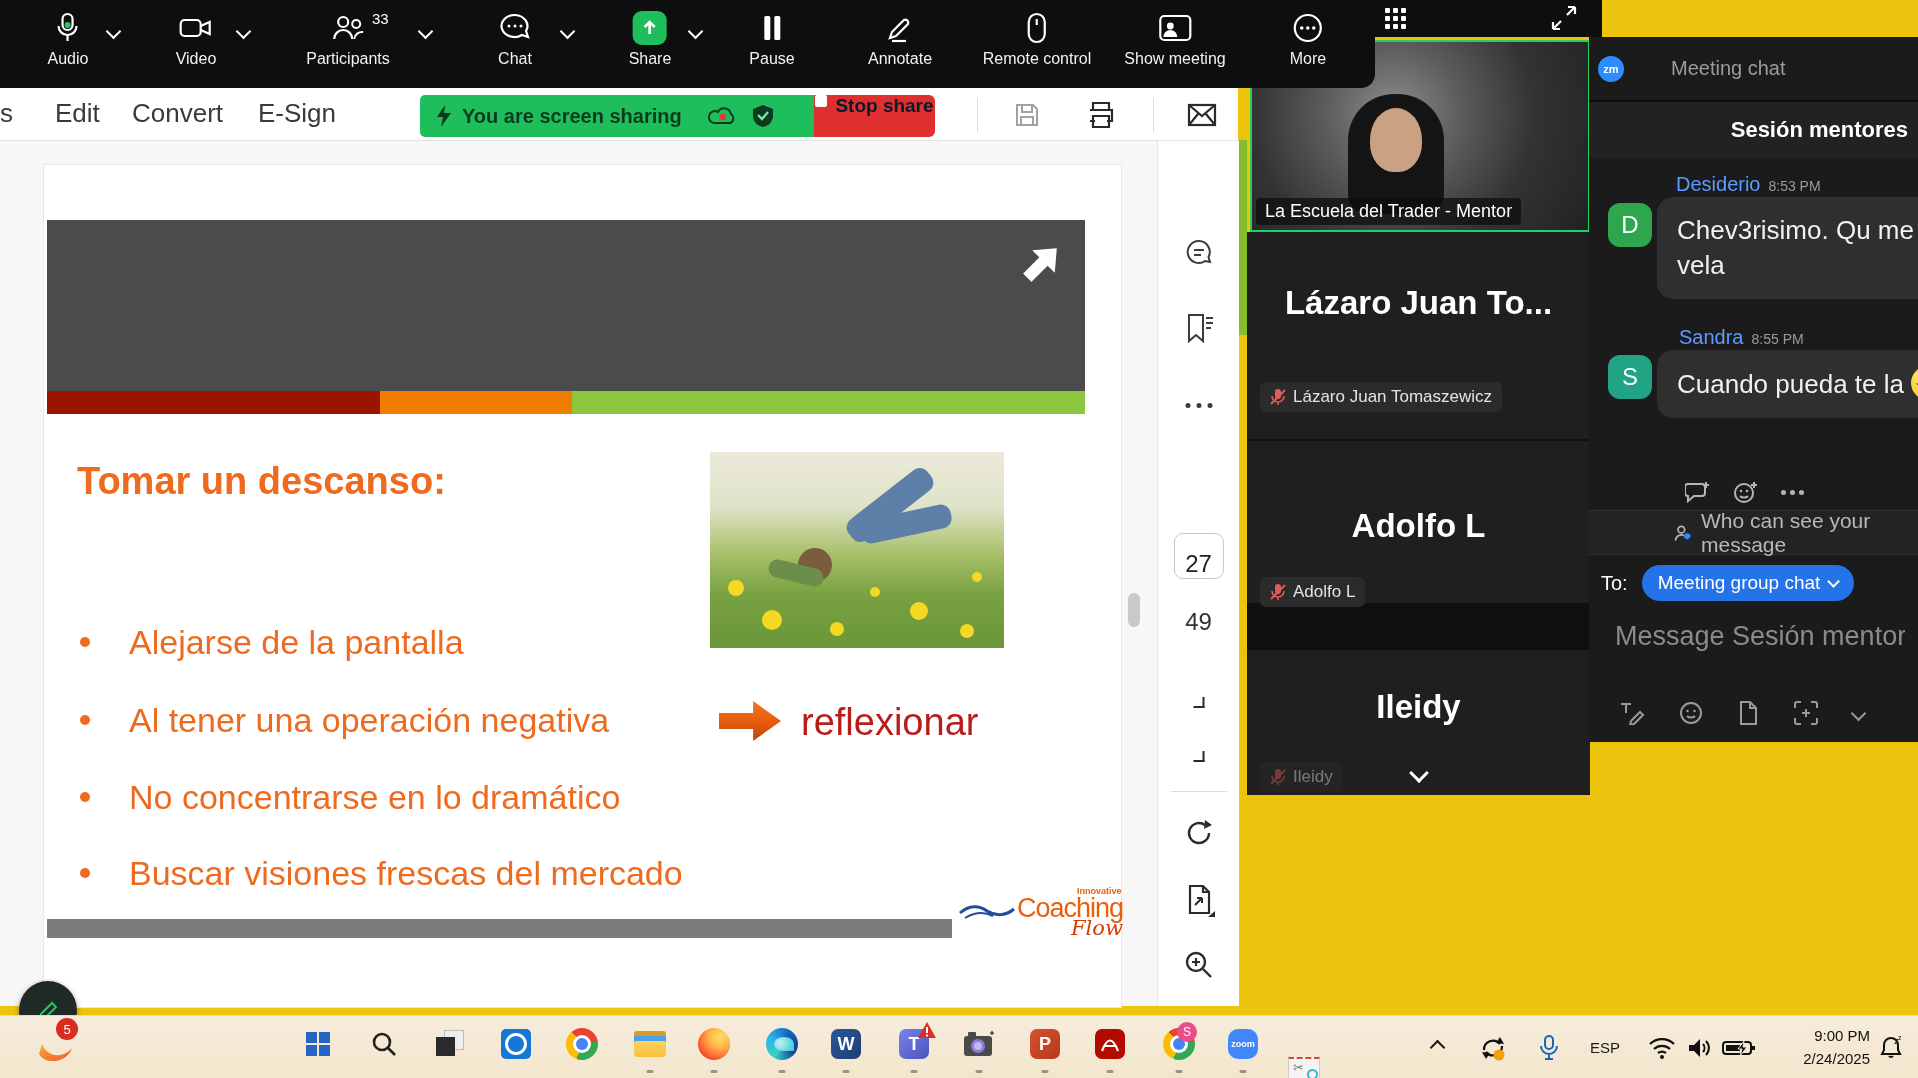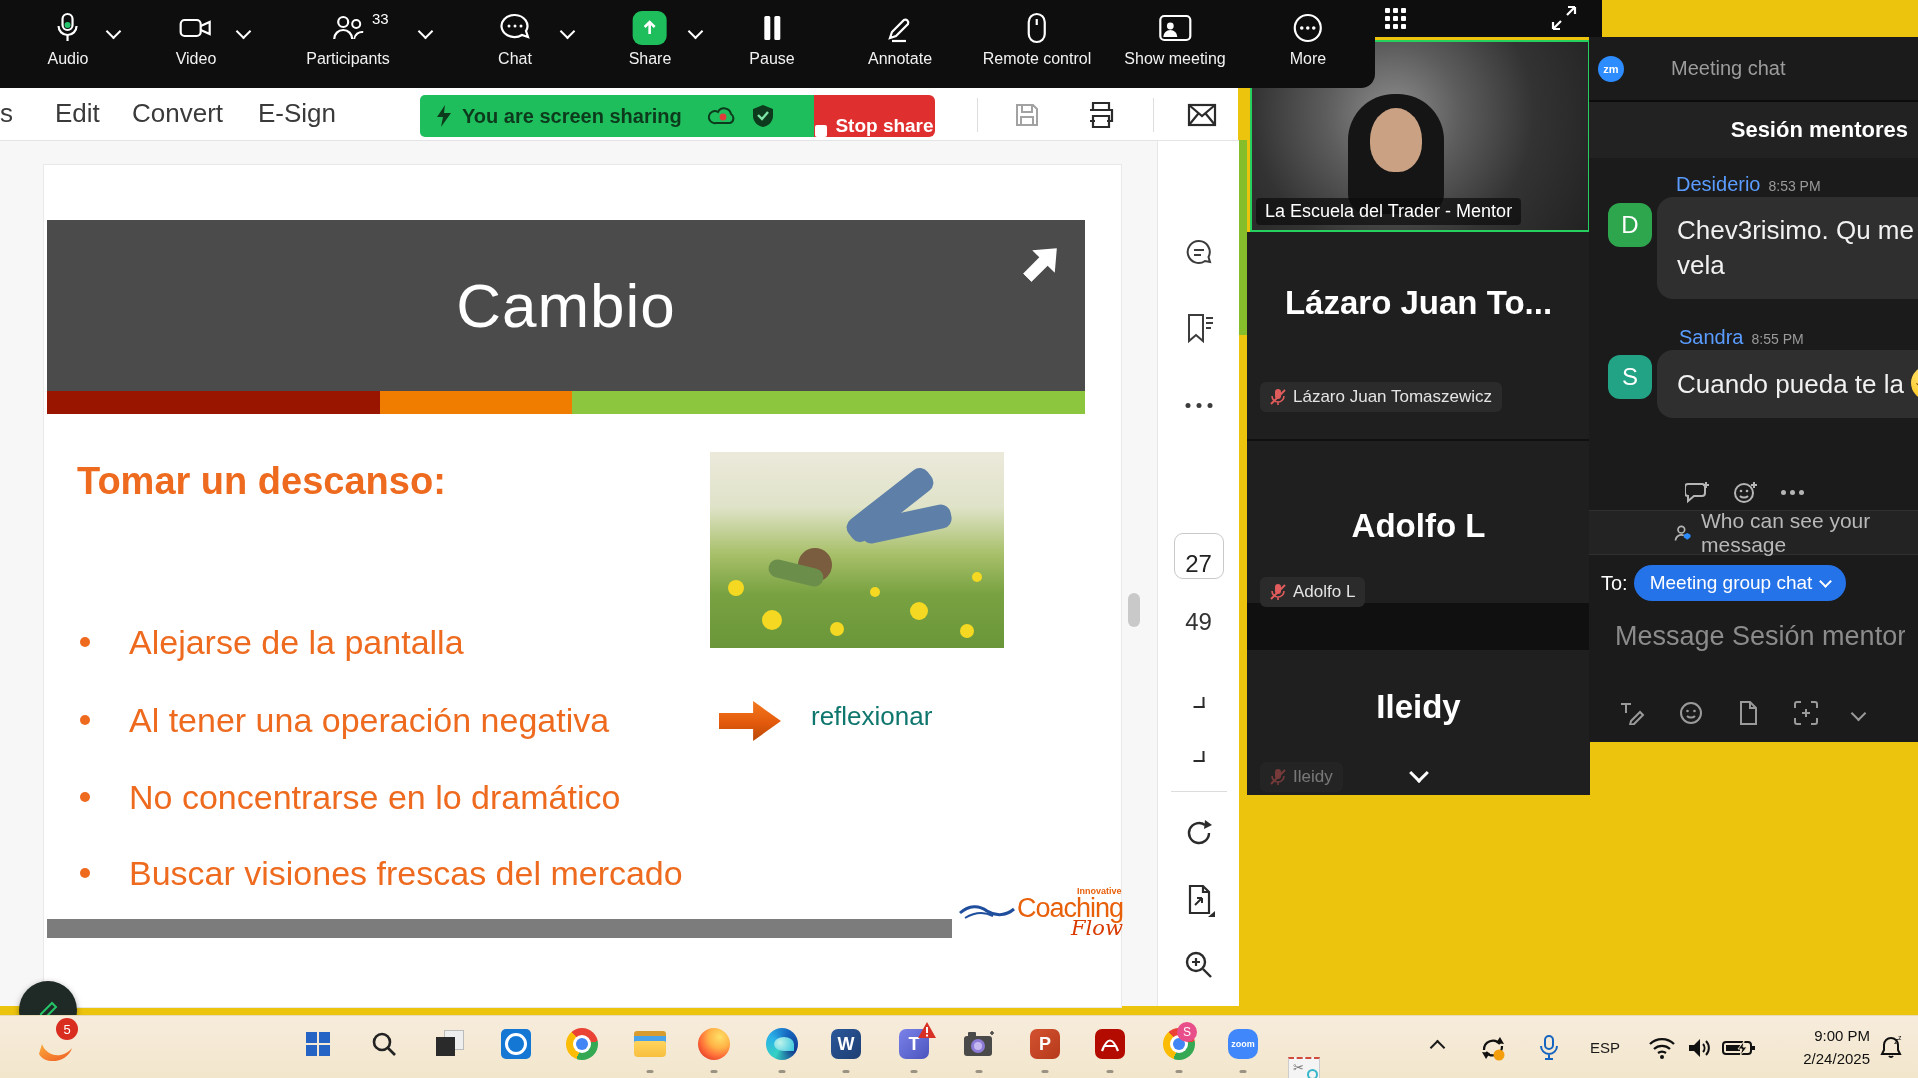--- a/index.html
+++ b/index.html
@@ -17,21 +17,21 @@
   .ztb-chev{position:absolute;top:26px;}
   .badge33{position:absolute;color:#fff;font-size:15px;}
   .sharebtn{width:34px;height:34px;border-radius:9px;background:#1EBE5C;display:flex;align-items:center;justify-content:center;}
   .ministrip{left:1375px;top:0;width:227px;height:37px;background:#0e0e0e;z-index:50;}
   .grid9{display:grid;grid-template-columns:repeat(3,5px);grid-gap:3px;}
   .grid9 i{width:5px;height:5px;background:#fff;border-radius:1px;}
   
   .pdfapp{left:0;top:88px;width:1238px;height:917px;background:#fff;z-index:10;}
   .menuitem{position:absolute;top:10px;font-size:26px;color:#3a3a3a;}
   .banner{position:absolute;left:420px;top:7px;width:394px;height:42px;background:#1EBE5C;border-radius:5px 0 0 5px;display:flex;align-items:center;color:#0d3a1c;font-weight:bold;font-size:20px;}
-  .stopbtn{position:absolute;left:814px;top:7px;width:121px;height:42px;background:#E02F2F;border-radius:0 6px 6px 0;display:flex;align-items:flex-end;justify-content:center;color:#ffffff;font-weight:bold;font-size:19px;}
+  .stopbtn{position:absolute;left:814px;top:7px;width:121px;height:42px;background:#E02F2F;border-radius:0 6px 6px 0;display:flex;align-items:flex-start;justify-content:center;color:#0f172a;font-weight:bold;font-size:19px;}
   .stopbtn .sq{width:12px;height:12px;background:#fff;border-radius:2px;margin-right:8px;}
   .vsep{position:absolute;top:10px;width:1px;height:34px;background:#ddd;}
   .viewport{position:absolute;left:0;top:52px;width:1157px;height:865px;background:#f7f7f7;border-top:1px solid #e4e4e4;}
   .page{position:absolute;left:43px;top:23px;width:1077px;height:842px;background:#fff;border:1px solid #e9e9e9;}
   .sidebar{position:absolute;left:1157px;top:52px;width:81px;height:865px;background:#fff;border-left:1px solid #e7e7e7;border-top:1px solid #e4e4e4;}
   .sb-ic{position:absolute;left:50%;transform:translateX(-50%);}
   .pagebox{position:absolute;left:50%;transform:translateX(-50%);width:48px;height:44px;border:1px solid #c9c9c9;border-radius:9px;display:flex;align-items:flex-end;justify-content:center;font-size:24px;color:#222;}
   .pagetotal{position:absolute;left:50%;transform:translateX(-50%);font-size:24px;color:#333;}
   .dots3{display:flex;gap:6px;}
   .dots3 i{width:5px;height:5px;border-radius:50%;background:#3c3c3c;}
@@ -47,21 +47,21 @@
     background:linear-gradient(180deg,#ece9db 0%,#dfe3c8 28%,#a8c06a 52%,#79a242 72%,#6a9639 100%);}
   .photo .dot{position:absolute;border-radius:50%;background:#f4d821;}
   .photo .leg{position:absolute;background:#5d7fa8;border-radius:10px;}
   .photo .head{position:absolute;background:#7a5c3e;border-radius:50%;}
   .bullet-row{position:absolute;left:36px;display:flex;align-items:center;height:44px;}
   .bullet-dot{width:10px;height:10px;border-radius:50%;background:#EE6A1E;margin-right:39px;}
   .bullet-text{color:#EE6A1E;font-size:34px;white-space:nowrap;}
   .bigarrow{position:absolute;left:675px;top:536px;width:62px;height:40px;
     background:linear-gradient(180deg,#F4791F 0%,#E35A0C 55%,#B84806 100%);
     clip-path:polygon(0 30%,55% 30%,55% 0,100% 50%,55% 100%,55% 70%,0 70%);}
-  .reflex{position:absolute;left:757px;top:536px;color:#0f766e;font-size:26px;margin-left:10px;}
+  .reflex{position:absolute;left:757px;top:536px;color:#b91c1c;font-size:38px;}
   .progress{position:absolute;left:3px;top:754px;width:905px;height:19px;background:#7c7c7c;}
   .logo{position:absolute;left:915px;top:724px;width:160px;height:48px;}
   .logo .wave{position:absolute;left:0;top:14px;}
   .logo .brand{position:absolute;left:58px;top:4px;color:#E8600A;font-weight:normal;font-size:27px;letter-spacing:-1px;}
   .logo .innov{position:absolute;left:118px;top:-3px;color:#E8600A;font-size:9px;font-weight:bold;}
   .logo .flow{position:absolute;left:112px;top:27px;color:#D93A00;font-size:21px;font-style:italic;font-family:"DejaVu Serif",serif;}
   .fab{position:absolute;left:19px;top:840px;width:58px;height:58px;border-radius:50%;background:#1f2925;display:flex;align-items:center;justify-content:center;box-shadow:0 2px 6px rgba(0,0,0,.35);}
   
   .video{left:1250px;top:40px;width:336px;height:188px;background:
      radial-gradient(circle at 42% 38%,#8d8d8d 0%,#5c5c5c 30%,#333 62%,#222 100%);border:2px solid #25D05E;z-index:20;}
@@ -85,21 +85,21 @@
   .msg-time{font-size:14px;color:#9a9a9a;font-weight:normal;margin-left:8px;}
   .avatar{position:absolute;width:44px;height:44px;border-radius:12px;color:#fff;font-size:24px;display:flex;align-items:center;justify-content:center;}
   .bubble{position:absolute;left:68px;width:300px;background:#2f2f2f;border-radius:16px;padding:16px 20px;font-size:26px;color:#f1f1f1;line-height:1.35;}
   .emoji-face{display:inline-block;width:34px;height:34px;border-radius:50%;vertical-align:-7px;
     background:radial-gradient(circle at 35% 30%,#ffe36e,#ffc823 70%,#f0a70a 100%);position:relative;}
   .emoji-face:before,.emoji-face:after{content:"";position:absolute;top:13px;width:10px;height:5px;border-bottom:2px solid #7a4b00;border-radius:50%;}
   .emoji-face:before{left:5px;}.emoji-face:after{right:5px;}
   .actrow{position:absolute;left:96px;top:443px;display:flex;gap:22px;align-items:center;}
   .whorow{position:absolute;left:0;top:473px;width:100%;height:43px;background:#232323;border-top:1px solid #303030;border-bottom:1px solid #303030;display:flex;align-items:center;color:#b8b8b8;font-size:21px;}
   .torow{position:absolute;left:12px;top:528px;display:flex;align-items:center;}
-  .tolabel{color:#fff;font-size:20px;margin-right:6px;}
+  .tolabel{color:#fff;font-size:20px;margin-right:14px;}
   .topill{background:#2573E8;color:#fff;font-size:19px;border-radius:18px;height:36px;display:flex;align-items:center;padding:0 16px;}
   .topill .chev{border-color:#fff;width:7px;height:7px;margin-left:9px;margin-top:-4px;}
   .chat input{position:absolute;left:24px;top:583px;width:290px;background:transparent;border:none;outline:none;font-size:27px;color:#ddd;font-family:"Liberation Sans",sans-serif;}
   .chat input::placeholder{color:#8b8b8b;}
   .composer{position:absolute;left:30px;top:663px;display:flex;gap:34px;align-items:center;}
   
   .taskbar{left:0;top:1015px;width:1918px;height:63px;background:linear-gradient(180deg,#f7ecdc,#f2e6cc);z-index:60;border-top:1px solid #e7dabb;}
   .tb-ic{position:absolute;top:9px;width:38px;height:38px;transform:translateX(-50%);display:flex;align-items:center;justify-content:center;}
   .rundot{position:absolute;top:54px;width:7px;height:3px;border-radius:2px;background:#9a9283;transform:translateX(-50%);}
   .appsq{width:30px;height:30px;border-radius:7px;display:flex;align-items:center;justify-content:center;color:#fff;font-weight:bold;font-size:18px;}
@@ -146,21 +146,20 @@
     </svg>
   <span class="vsep" style="left:1153px"></span>
   <svg class="abs" style="left:1187px;top:15px" width="30" height="24" viewBox="0 0 30 24">
     <rect x="2" y="2" width="26" height="20" fill="none" stroke="#2b2b2b" stroke-width="2.2"></rect>
     <path d="M2 2 L15 13 L28 2 M2 22 L11 11 M28 22 L19 11" fill="none" stroke="#2b2b2b" stroke-width="2.2"></path>
     </svg>
 
   <div class="viewport">
     <div class="page">
       <div class="sl-header">
-        <span class="sl-title">Cambio</span>
         <span class="ne-arrow"></span>
       </div>
       <span class="stripe" style="left:3px;width:333px;background:#9A1500"></span>
       <span class="stripe" style="left:336px;width:192px;background:#F07C00"></span>
       <span class="stripe" style="left:528px;width:513px;background:#8CC63E"></span>
 
       <div class="sl-heading">Tomar un descanso:</div>
 
       <div class="photo">
         <div class="dot" style="left:18px;top:128px;width:16px;height:16px"></div>

